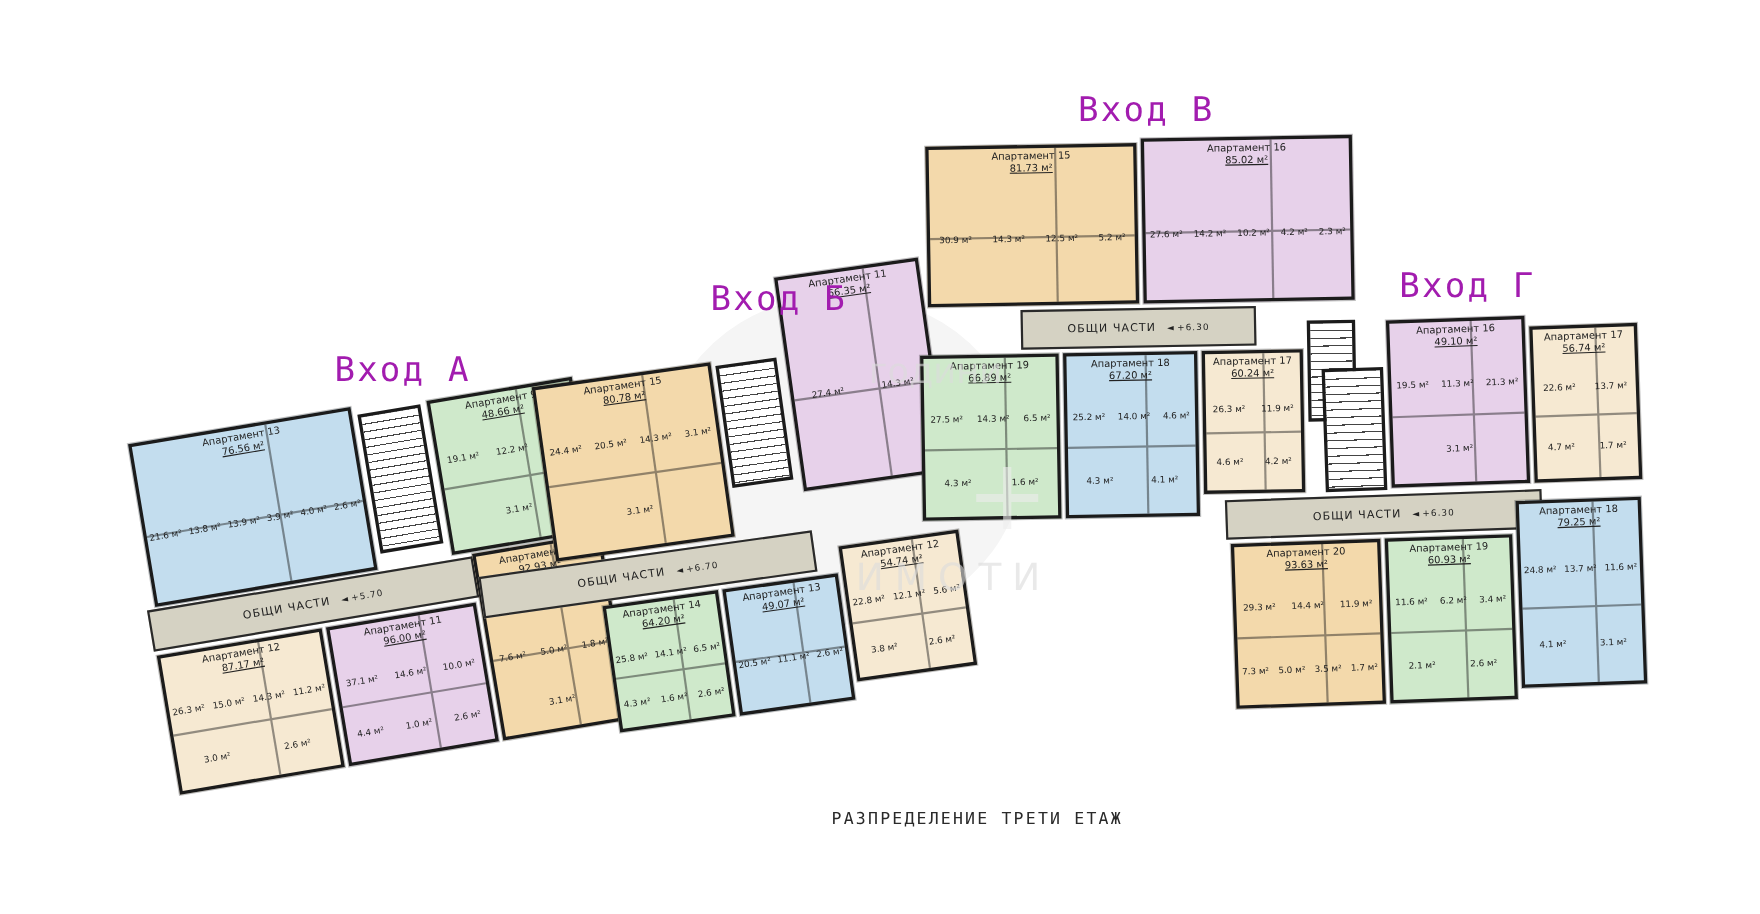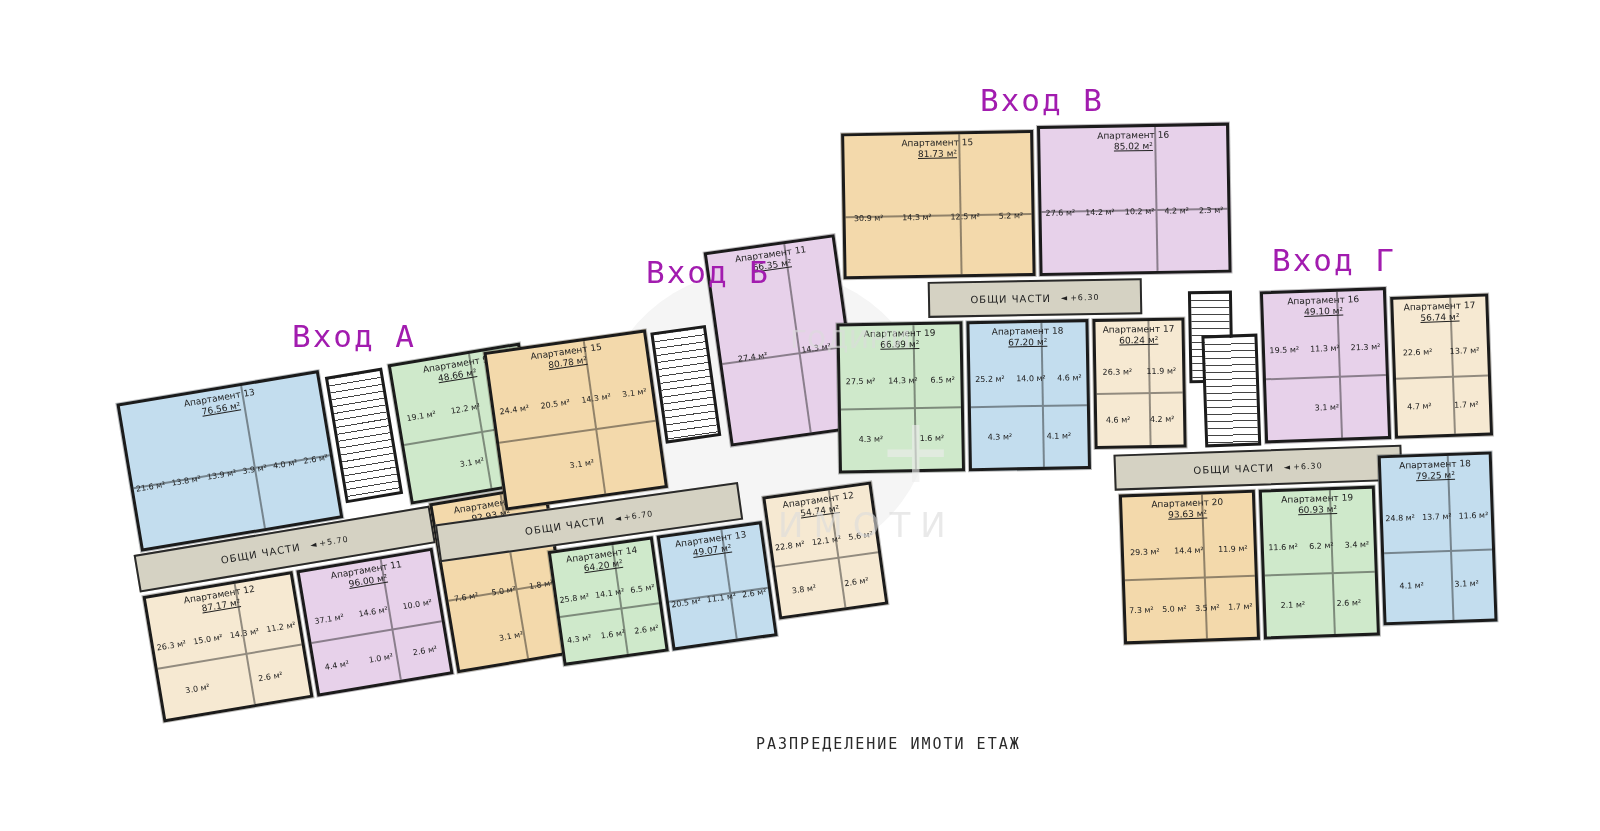--- a/index.html
+++ b/index.html
@@ -53,21 +53,21 @@
   .wm-text{position:absolute;z-index:2;color:#dcdcdc;opacity:.6;font-family:"DejaVu Sans",sans-serif;}
 </style>
 </head>
 <body>
 
 <div class="wm-circle" style="left:600px;top:268px;width:330px;height:300px;"></div>
 <div class="wm-text" style="left:790px;top:318px;font-size:32px;">години</div>
 <div class="wm-text" style="left:878px;top:398px;font-size:90px;color:#ededed;">+</div>
 <div class="wm-text" style="left:778px;top:505px;font-size:34px;letter-spacing:10px;">ИМОТИ</div>
 
-<div class="title" style="left:292px;top:318px;">Вход А</div>
+<div class="title" style="left:304px;top:318px;">Вход А</div>
 <div class="title" style="left:646px;top:254px;">Вход Б</div>
 <div class="title" style="left:980px;top:82px;">Вход В</div>
 <div class="title" style="left:1272px;top:242px;">Вход Г</div>
 
 <div class="wing" style="left:132px;top:360px;width:424px;height:336px;transform:rotate(-9.5deg);">
   <div class="corridor" style="left:0;top:160px;width:300px;height:38px;">
     <span>ОБЩИ ЧАСТИ</span>
     <span class="corr-elev">
       <span>◄</span>
       <span>+5.70</span>
@@ -380,13 +380,13 @@
     <div class="room-chips">
         <span>24.8 м²</span>
         <span>13.7 м²</span>
         <span>11.6 м²</span>
         <span>4.1 м²</span>
         <span>3.1 м²</span>
       </div>
   </div>
 </div>
 
-<div class="caption" style="left:756px;top:735px;">РАЗПРЕДЕЛЕНИЕ ИМОТИ ЕТАЖ</div>
+<div class="caption" style="left:756px;top:735px;">РАЗПРЕДЕЛЕНИЕ ТРЕТИ ЕТАЖ</div>
 
 </body></html>

